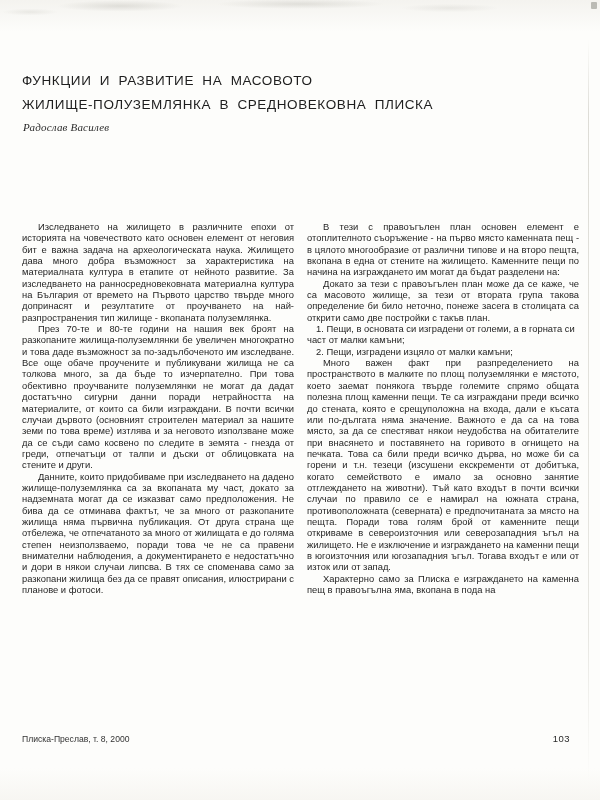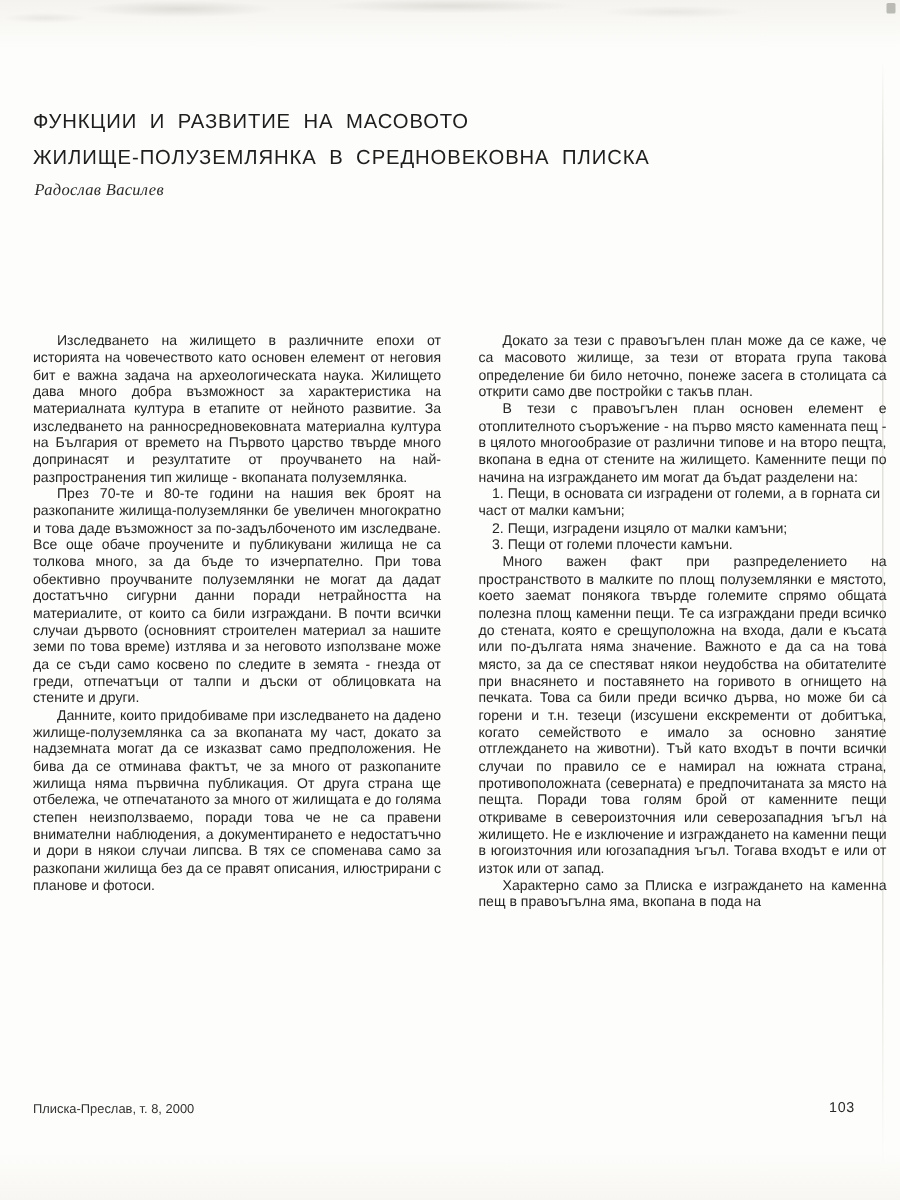--- a/index.html
+++ b/index.html
@@ -35,21 +35,21 @@
     letter-spacing:.6px;word-spacing:4px;line-height:24px;
   }
   .author{
     position:absolute;top:121px;left:23px;
     font-family:"Liberation Serif","DejaVu Serif",serif;
     font-style:italic;font-weight:normal;
     font-size:11px;color:#2a2a2a;letter-spacing:.2px;
   }
   .columns{
     position:absolute;top:221px;left:22px;width:557px;
-    display:flex;gap:25px;
+    display:flex;gap:13px;justify-content:flex-end;
   }
   .col{
     width:272px;flex:0 0 272px;
     font-size:9.4px;line-height:11.35px;color:#262626;
     text-align:justify;
   }
   .col p{margin:0;text-indent:16px;}
   .col p.noindent{text-indent:0;}
   .col p.li{text-indent:9px;text-align:left;}
   .footer{
@@ -74,25 +74,24 @@
 
   <div class="author">Радослав Василев</div>
 
   <div class="columns">
     <div class="col">
       <p>Изследването на жилището в различните епохи от историята на човечеството като основен елемент от неговия бит е важна задача на археологическата наука. Жилището дава много добра възможност за характеристика на материалната култура в етапите от нейното развитие. За изследването на ранносредновековната материална култура на България от времето на Първото царство твърде много допринасят и резултатите от проучването на най-разпространения тип жилище - вкопаната полуземлянка.</p>
       <p>През 70-те и 80-те години на нашия век броят на разкопаните жилища-полуземлянки бе увеличен многократно и това даде възможност за по-задълбоченото им изследване. Все още обаче проучените и публикувани жилища не са толкова много, за да бъде то изчерпателно. При това обективно проучваните полуземлянки не могат да дадат достатъчно сигурни данни поради нетрайността на материалите, от които са били изграждани. В почти всички случаи дървото (основният строителен материал за нашите земи по това време) изтлява и за неговото използване може да се съди само косвено по следите в земята - гнезда от греди, отпечатъци от талпи и дъски от облицовката на стените и други.</p>
       <p>Данните, които придобиваме при изследването на дадено жилище-полуземлянка са за вкопаната му част, докато за надземната могат да се изказват само предположения. Не бива да се отминава фактът, че за много от разкопаните жилища няма първична публикация. От друга страна ще отбележа, че отпечатаното за много от жилищата е до голяма степен неизползваемо, поради това че не са правени внимателни наблюдения, а документирането е недостатъчно и дори в някои случаи липсва. В тях се споменава само за разкопани жилища без да се правят описания, илюстрирани с планове и фотоси.</p>
     </div>
     <div class="col">
+      <p>В тези с правоъгълен план основен елемент е отоплителното съоръжение - на първо място каменната пещ - в цялото многообразие от различни типове и на второ пещта, вкопана в една от стените на жилището. Каменните пещи по начина на изграждането им могат да бъдат разделени на:</p>
       <p>Докато за тези с правоъгълен план може да се каже, че са масовото жилище, за тези от втората група такова определение би било неточно, понеже засега в столицата са открити само две постройки с такъв план.</p>
-      <p>В тези с правоъгълен план основен елемент е отоплителното съоръжение - на първо място каменната пещ - в цялото многообразие от различни типове и на второ пещта, вкопана в една от стените на жилището. Каменните пещи по начина на изграждането им могат да бъдат разделени на:</p>
       <p class="li">1. Пещи, в основата си изградени от големи, а в горната си част от малки камъни;</p>
       <p class="li">2. Пещи, изградени изцяло от малки камъни;</p>
-      <p class="li">3. Пещи от големи плочести камъни.</p>
       <p>Много важен факт при разпределението на пространството в малките по площ полуземлянки е мястото, което заемат понякога твърде големите спрямо общата полезна площ каменни пещи. Те са изграждани преди всичко до стената, която е срещуположна на входа, дали е късата или по-дългата няма значение. Важното е да са на това място, за да се спестяват някои неудобства на обитателите при внасянето и поставянето на горивото в огнището на печката. Това са били преди всичко дърва, но може би са горени и т.н. тезеци (изсушени екскременти от добитъка, когато семейството е имало за основно занятие отглеждането на животни). Тъй като входът в почти всички случаи по правило се е намирал на южната страна, противоположната (северната) е предпочитаната за място на пещта. Поради това голям брой от каменните пещи откриваме в североизточния или северозападния ъгъл на жилището. Не е изключение и изграждането на каменни пещи в югоизточния или югозападния ъгъл. Тогава входът е или от изток или от запад.</p>
       <p>Характерно само за Плиска е изграждането на каменна пещ в правоъгълна яма, вкопана в пода на</p>
     </div>
   </div>
 
   <div class="footer">
     <span>Плиска-Преслав, т. 8, 2000</span>
     <span class="pageno">103</span>
   </div>
 </div>

